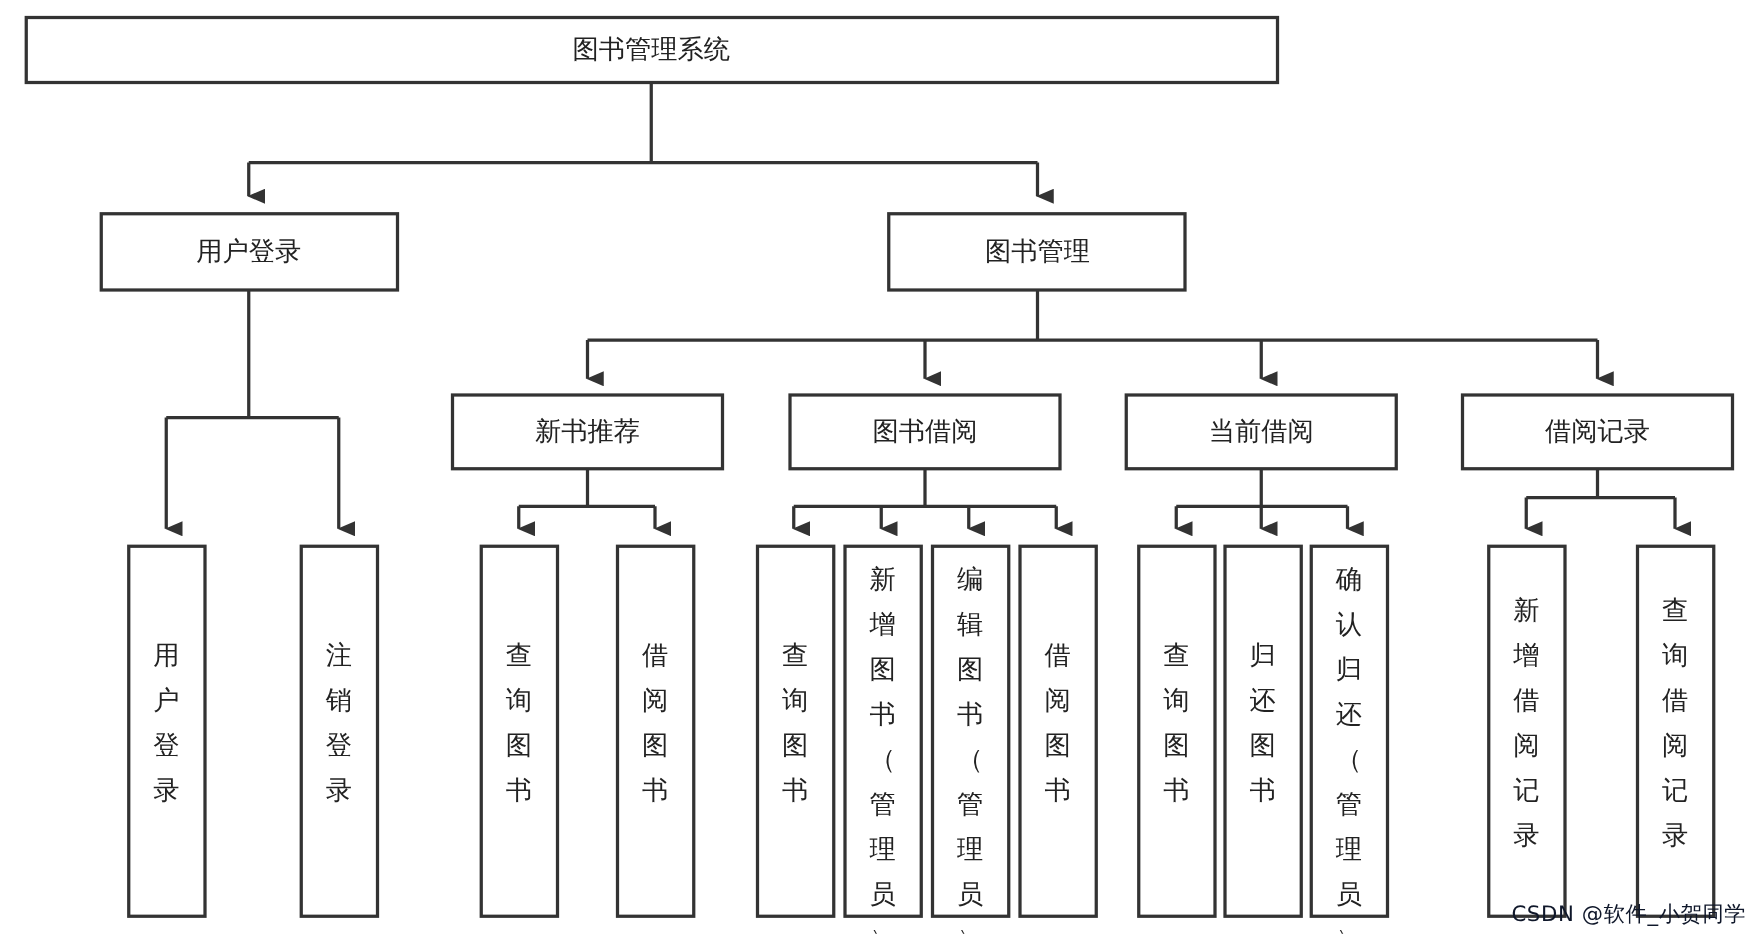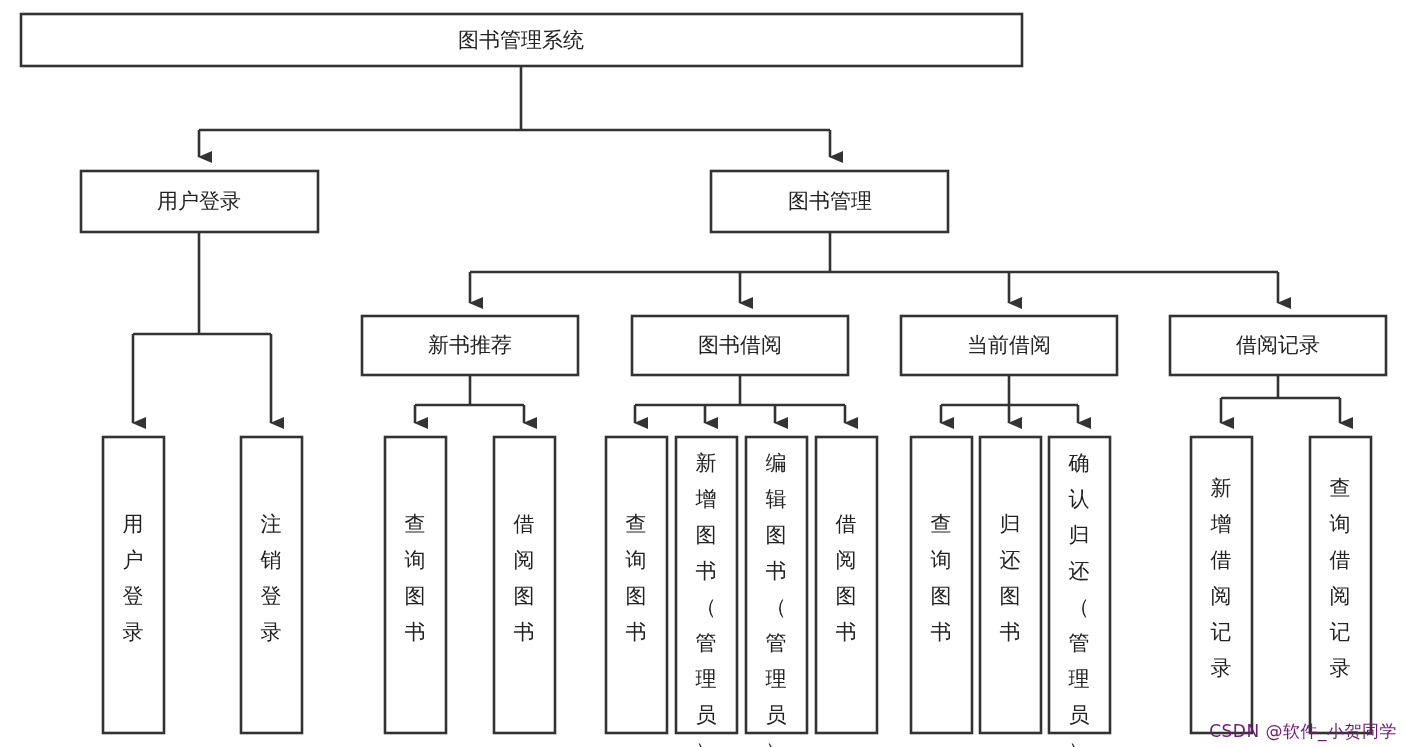--- a/index.html
+++ b/index.html
@@ -45,21 +45,21 @@
   .arrow-head {
     fill: #333333;
     stroke: none;
   }
   .watermark {
     position: absolute;
     right: 8px;
     bottom: 4px;
     font-family: "DejaVu Sans", "Liberation Sans", sans-serif;
     font-size: 17px;
-    color: #701a75;
+    color: #0f172a;
     white-space: nowrap;
     letter-spacing: 0.5px;
     pointer-events: none;
   }
 </style>
 </head>
 <body>
 
 <svg id="diagram" viewBox="0 0 1405 747" xmlns="http://www.w3.org/2000/svg">
 

